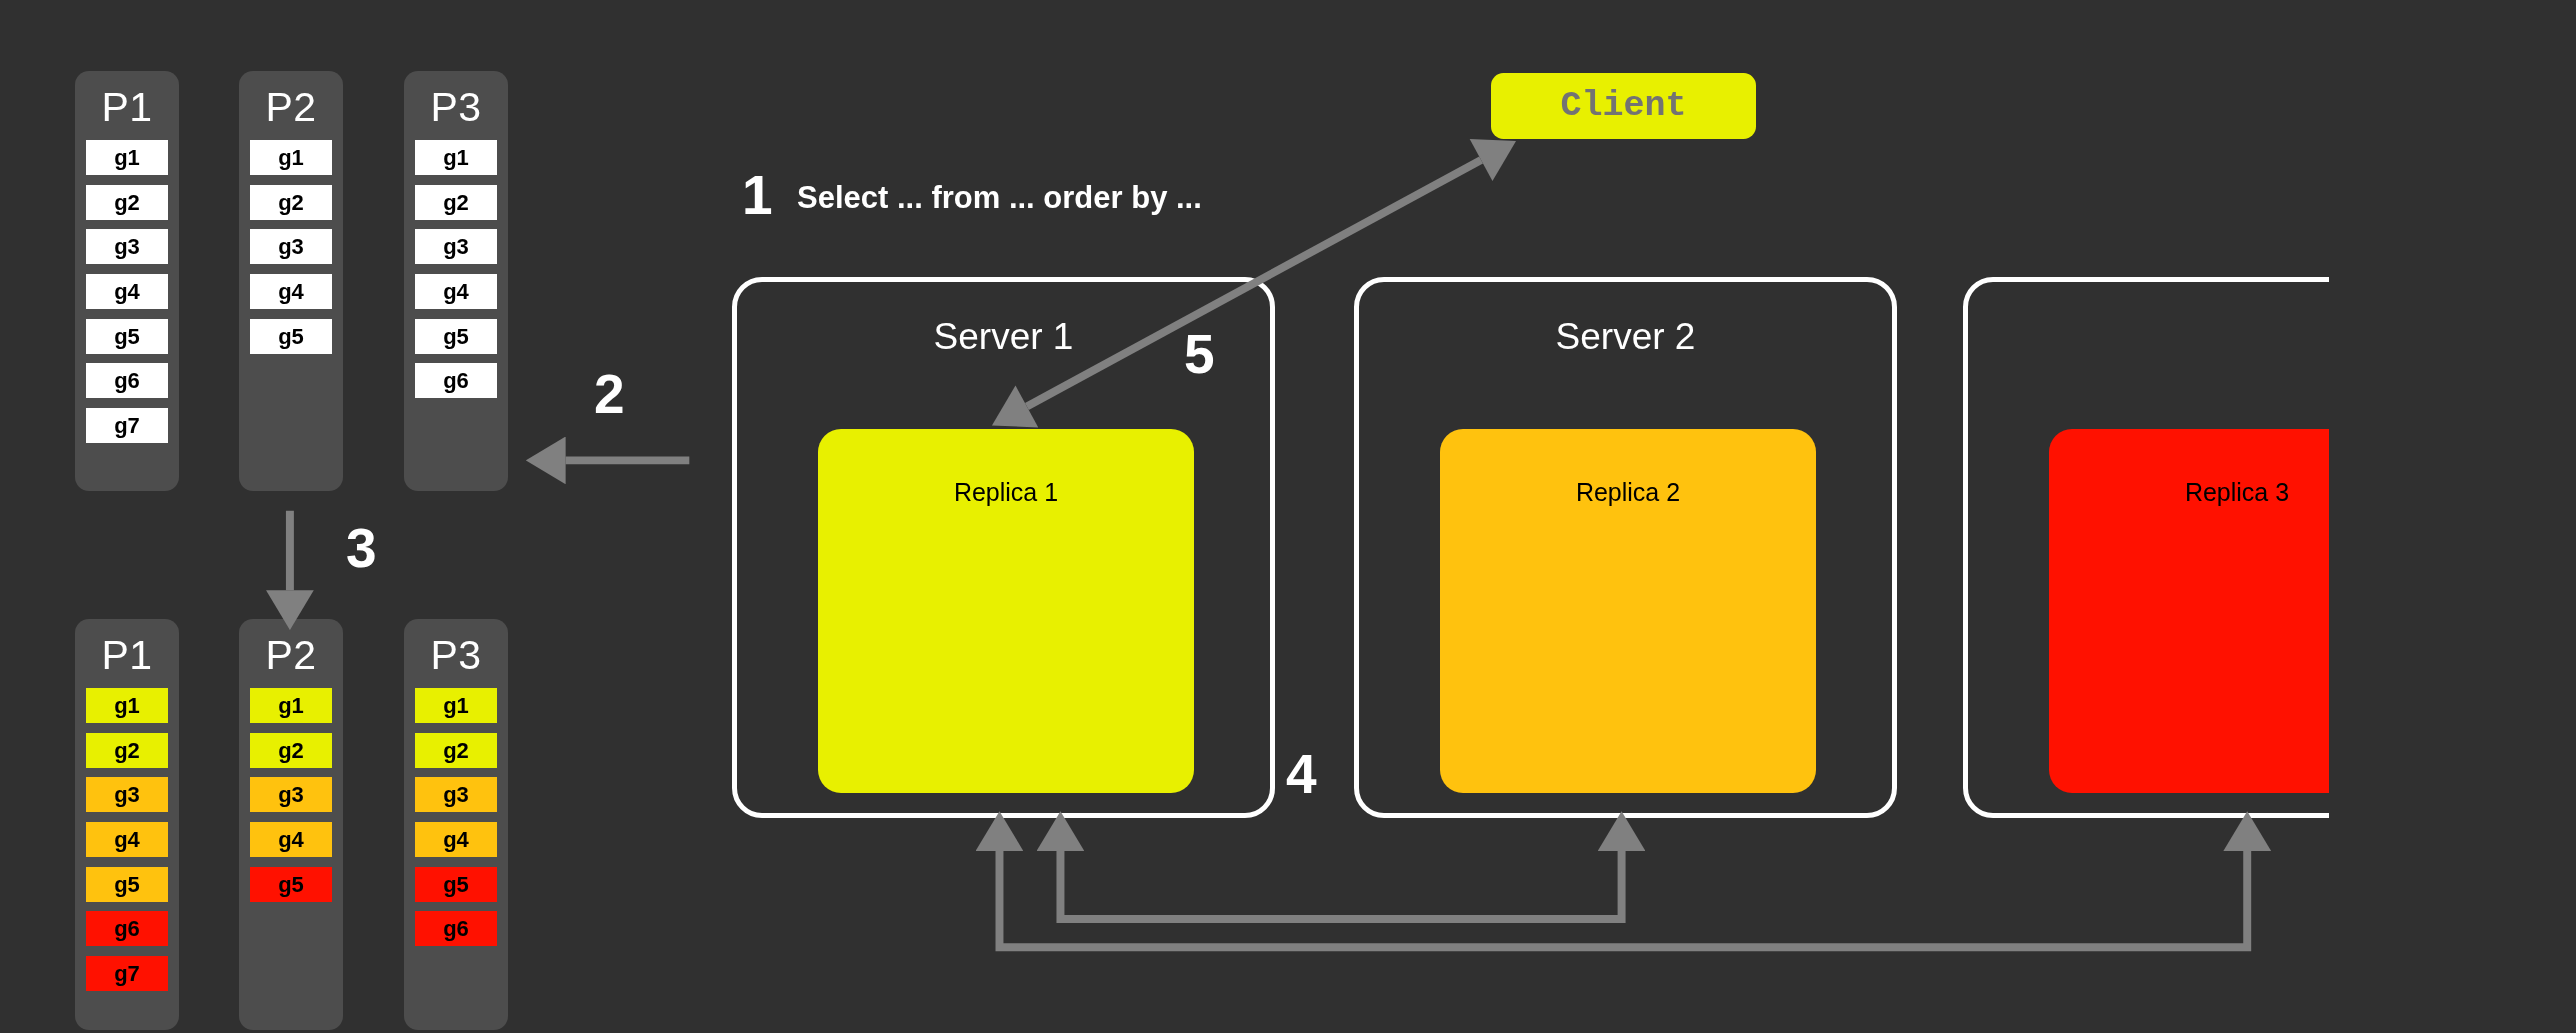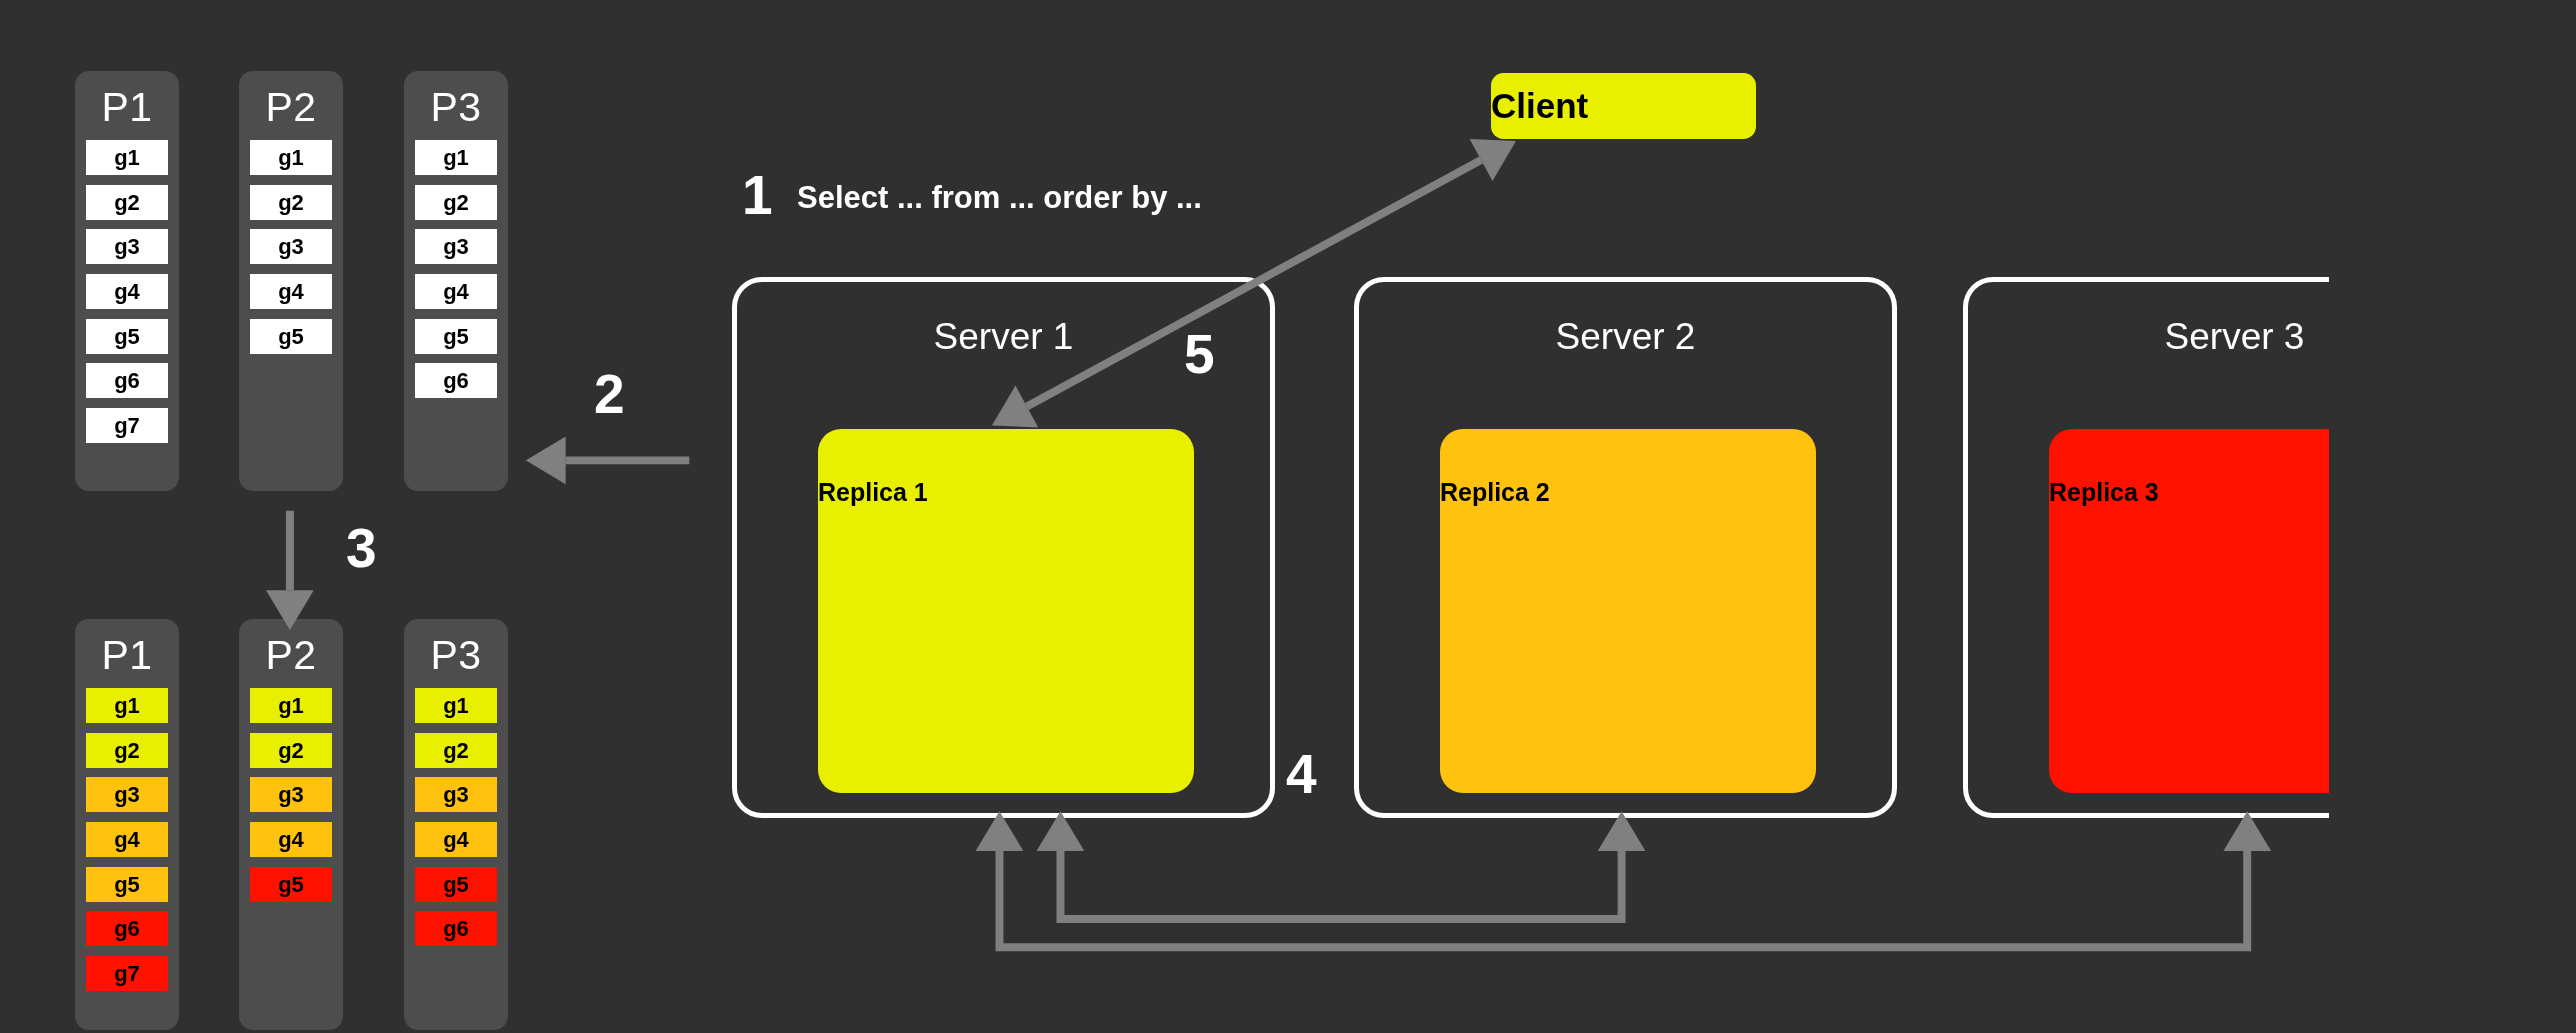--- a/index.html
+++ b/index.html
@@ -75,36 +75,38 @@
   .replica {
     position: absolute;
     border-radius: 23px;
     box-sizing: border-box;
   }
   .replica-label {
     position: absolute;
     top: 49px;
     left: 0;
     right: 0;
+    text-align: center;
     color: #000000;
     font-size: 25px;
-    font-weight: bold;
+    font-weight: normal;
   }
 
   
   .client-box {
     position: absolute;
     border-radius: 12.4px;
     display: flex;
     align-items: center;
-    justify-content: flex-start;
-    color: #000000;
+    justify-content: center;
+    color: #737373;
     font-size: 35px;
     font-weight: bold;
     box-sizing: border-box;
+    font-family: Liberation Mono, monospace;
   }
 
   
   .step-num {
     position: absolute;
     color: #FFFFFF;
     font-size: 55px;
     font-weight: bold;
     line-height: 1;
   }
@@ -216,21 +218,20 @@
   </div>
 
   <div class="server" style="left:1348px; top:277px; width:543px; height:541px;margin-left:6px;">
     <div class="server-title">Server 2</div>
     <div class="replica" style="left:81px; top:147px; width:376px; height:364px; background:#FFC20E;">
       <div class="replica-label">Replica 2</div>
     </div>
   </div>
 
   <div class="server" style="left:1963px; top:277px; width:543px; height:541px;">
-    <div class="server-title">Server 3</div>
     <div class="replica" style="left:81px; top:147px; width:376px; height:364px; background:#FF1100;">
       <div class="replica-label">Replica 3</div>
     </div>
   </div>
 
   <div class="step-num" style="left:742px;  top:168px;">1</div>
   <div class="step-label" style="left:797px;  top:182px;">Select ... from ... order by ...</div>
   <div class="step-num" style="left:594px;  top:367px;">2</div>
   <div class="step-num" style="left:346px;  top:521px;">3</div>
   <div class="step-num" style="left:1286px; top:747px;">4</div>

